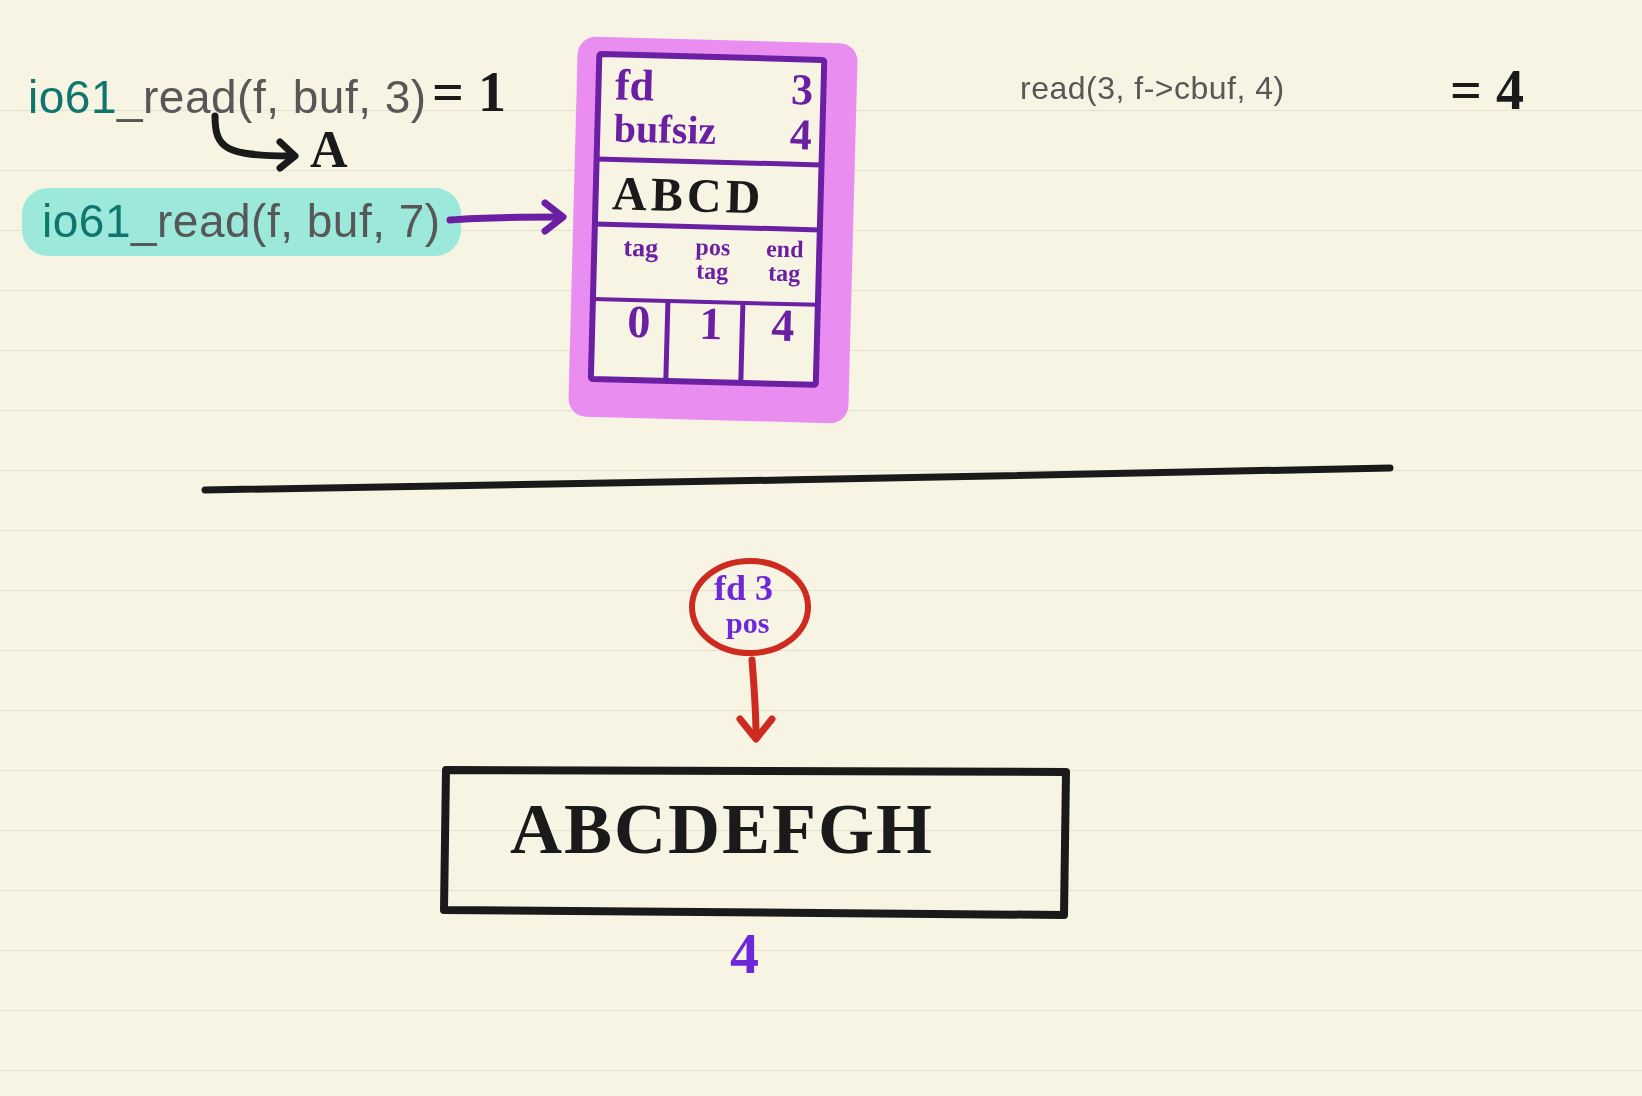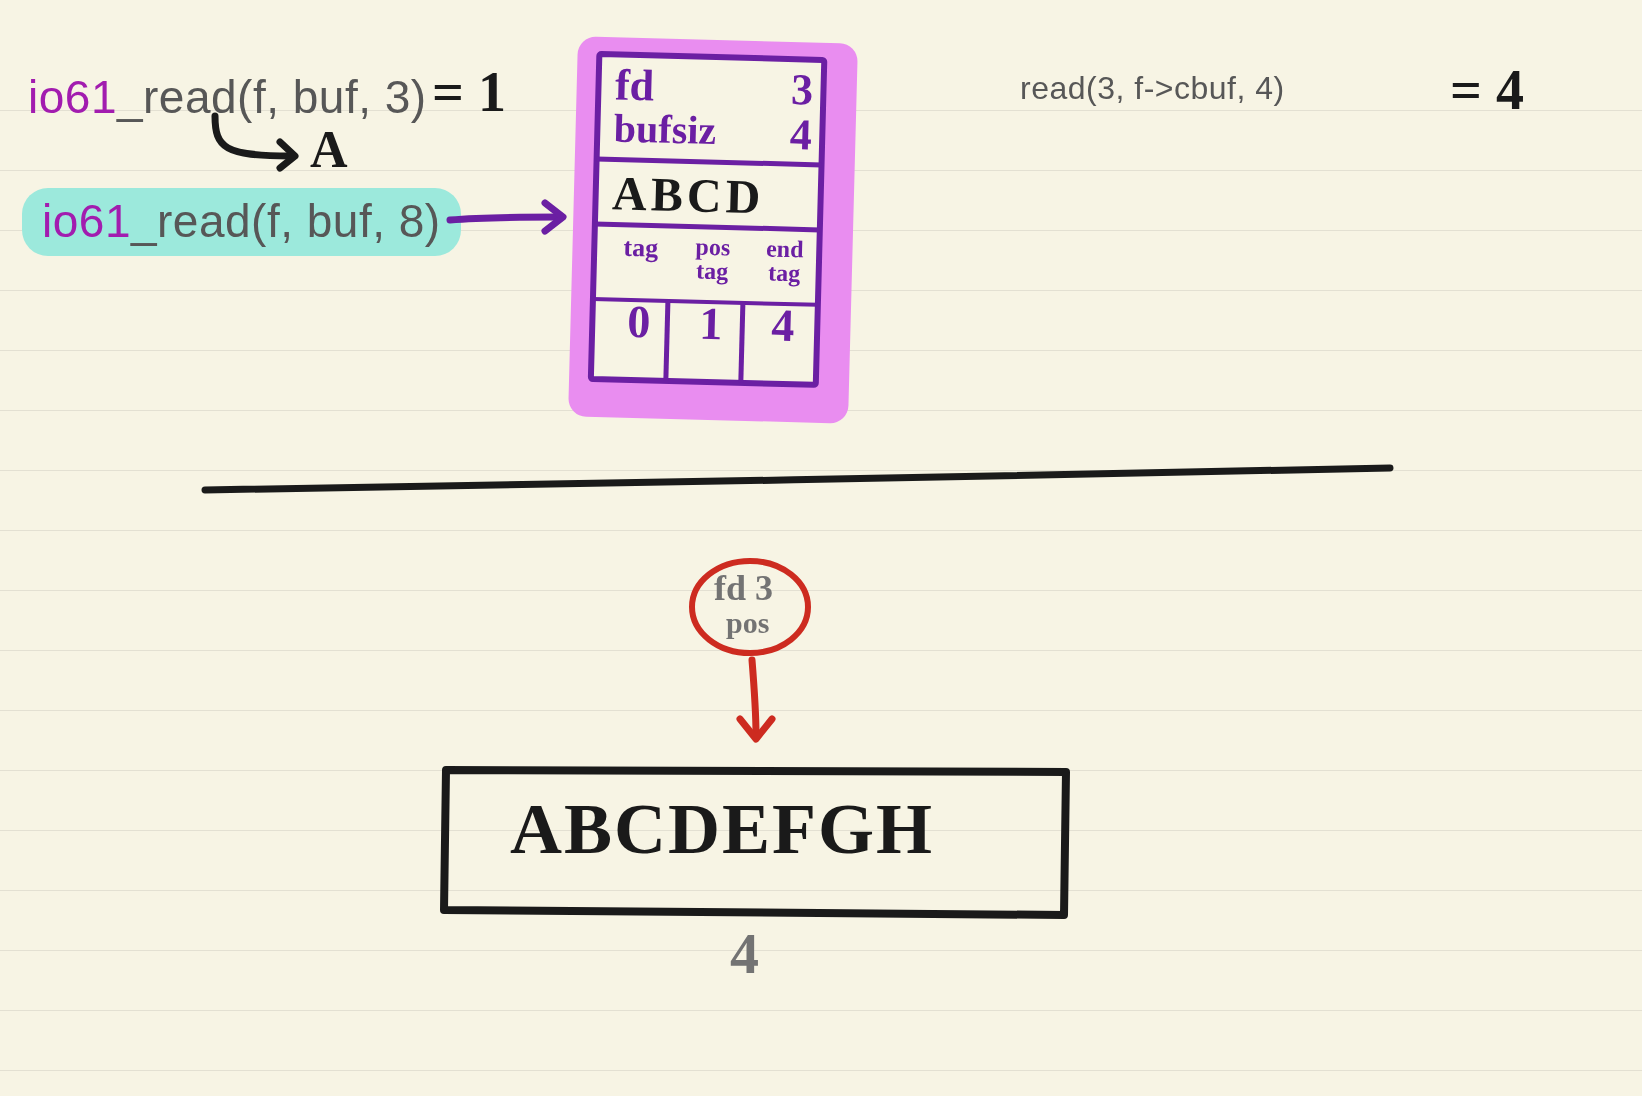--- a/index.html
+++ b/index.html
@@ -1,27 +1,27 @@
 <!DOCTYPE html>
 <html><head>
 <meta charset="utf-8">
 <style>
   html,body{margin:0;padding:0;width:1642px;height:1096px;background:#f7f4e4;font-family:Helvetica,Arial,sans-serif;overflow:hidden}
   .paper-lines{position:absolute;inset:0;pointer-events:none}
   .paper-lines div{position:absolute;left:0;right:0;height:1px;background:rgba(0,0,0,.08)}
   .code{font-family:"Helvetica Neue",Helvetica,Arial,sans-serif;font-size:46px;letter-spacing:.5px}
-  .purple{color:#a21caf}
+  .purple{color:#0f766e}
   .gray{color:#575757}
   .hand{font-family:"Comic Sans MS","Segoe Script","Bradley Hand",cursive;font-weight:700}
   .cyanhl{background:#9ce9dc;border-radius:26px;padding:6px 20px 8px 20px}
   .abs{position:absolute}
   .magenta-box{background:#e98df0;border-radius:18px}
   .struct-cell{font-family:"Comic Sans MS","Segoe Script",cursive;color:#6b1fa3;font-weight:700}
   .struct-cell-b{font-family:"Comic Sans MS","Segoe Script",cursive;color:#1a1a1a;font-weight:700}
-  .red{color:#737373}
+  .red{color:#6d28d9}
   .black{color:#1a1a1a}
 </style>
 </head>
 <body>
 
 <div class="paper-lines">
   <div style="top:110px"></div>
     <div style="top:170px"></div>
     <div style="top:230px"></div>
   <div style="top:290px"></div>
@@ -45,21 +45,21 @@
 </div>
 <div class="abs hand black" style="left:432px;top:60px;font-size:56px">= 1</div>
 
 <svg class="abs" style="left:195px;top:108px" width="140" height="70">
   <path d="M20 8 C 20 40, 30 48, 95 48" stroke="#1a1a1a" stroke-width="7" fill="none" stroke-linecap="round"></path>
   <path d="M85 34 L100 48 L85 60" stroke="#1a1a1a" stroke-width="7" fill="none" stroke-linecap="round" stroke-linejoin="round"></path>
 </svg>
 <div class="abs hand black" style="left:310px;top:120px;font-size:52px">A</div>
 
 <div class="abs cyanhl" style="left:22px;top:188px">
-  <span class="code purple">io61</span><span class="code gray">_read(f, buf, 8)</span>
+  <span class="code purple">io61</span><span class="code gray">_read(f, buf, 7)</span>
 </div>
 
 <svg class="abs" style="left:445px;top:195px" width="130" height="50">
   <path d="M5 25 C 40 22, 80 22, 115 22" stroke="#6b1fa3" stroke-width="7" fill="none" stroke-linecap="round"></path>
   <path d="M100 8 L118 22 L100 36" stroke="#6b1fa3" stroke-width="7" fill="none" stroke-linecap="round" stroke-linejoin="round"></path>
 </svg>
 
 <div class="abs" style="left:1020px;top:70px">
   <span class="code gray" style="font-size:32px">read(3, f-&gt;cbuf, 4)</span>
 </div>

